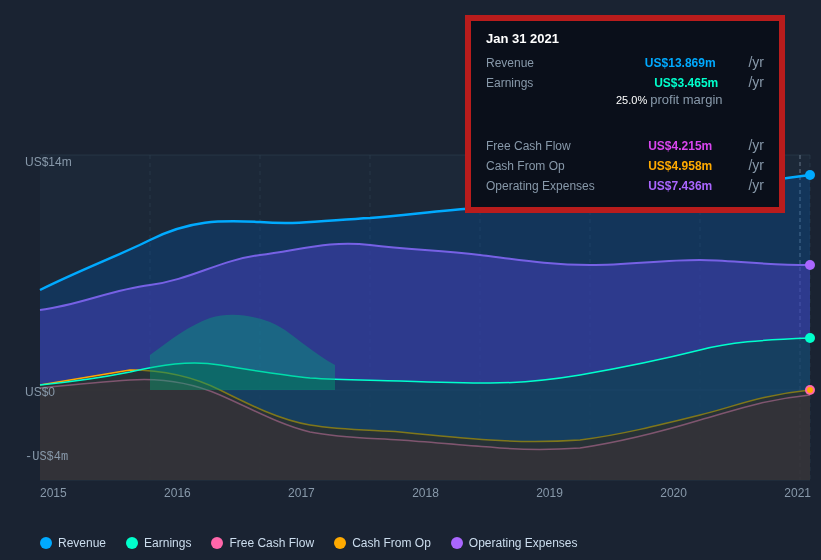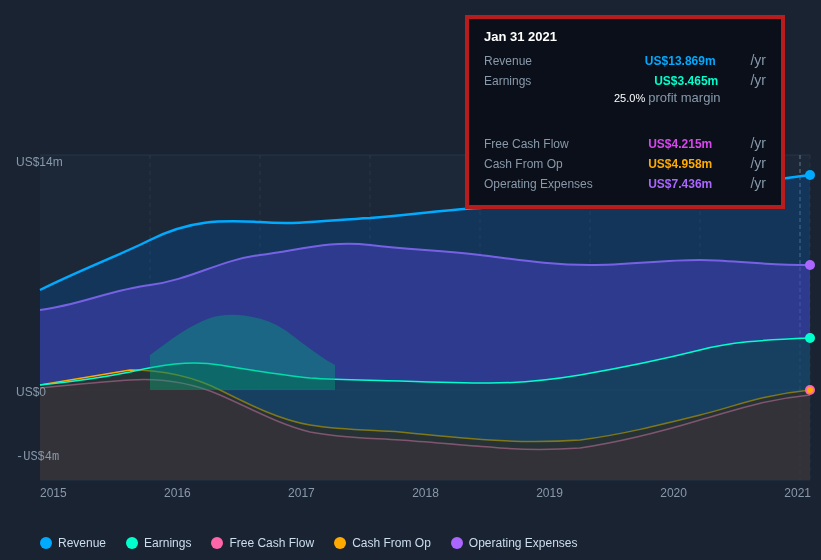--- a/index.html
+++ b/index.html
@@ -11,21 +11,21 @@
       overflow: hidden;
       position: relative;
     }
     .chart-container {
       position: relative;
       width: 821px;
       height: 560px;
     }
     .y-axis-label {
       position: absolute;
-      left: 16px;
+      left: 25px;
       color: #8899aa;
       font-size: 12px;
     }
     .y-label-top { top: 155px; }
     .y-label-mid { top: 385px; }
     .y-label-bot { top: 450px; font-family: Liberation Mono, monospace; }
     .x-axis-labels {
       position: absolute;
       bottom: 60px;
       left: 40px;
@@ -33,21 +33,21 @@
       display: flex;
       justify-content: space-between;
       color: #8899aa;
       font-size: 12px;
     }
     .tooltip-box {
       position: absolute;
       top: 15px;
       left: 465px;
       background: #0a0f1a;
-      border: 4px solid #b91c1c;
+      border: 6px solid #b91c1c;
       padding: 10px 15px;
       min-width: 320px;
       z-index: 10;
     }
     .tooltip-date {
       color: #ffffff;
       font-size: 13px;
       font-weight: bold;
       margin-bottom: 8px;
     }

